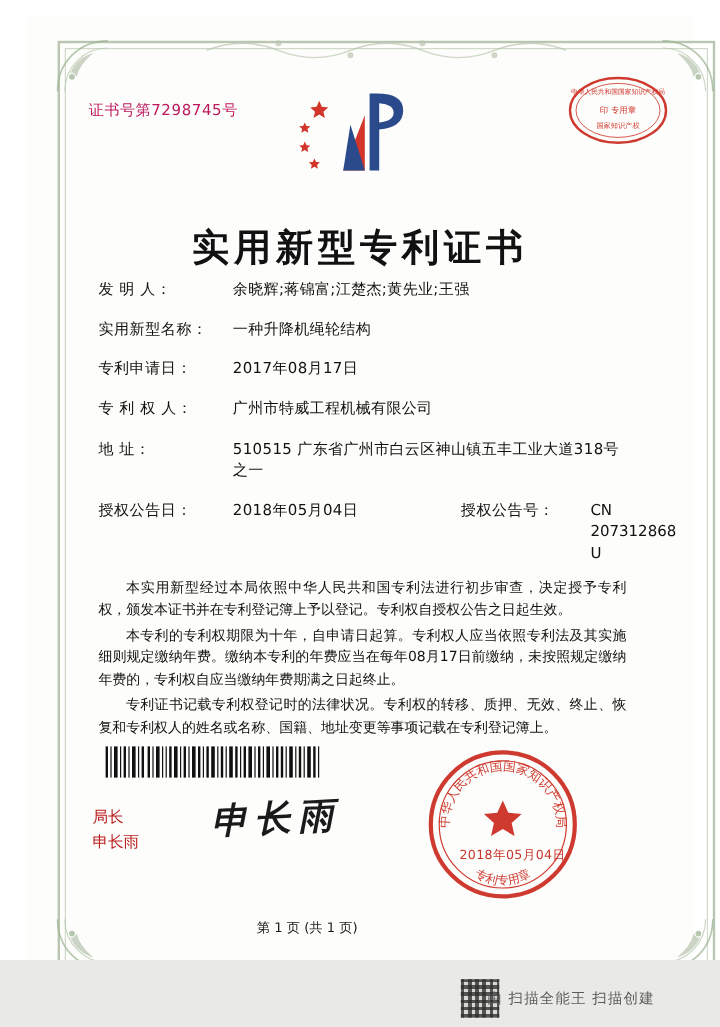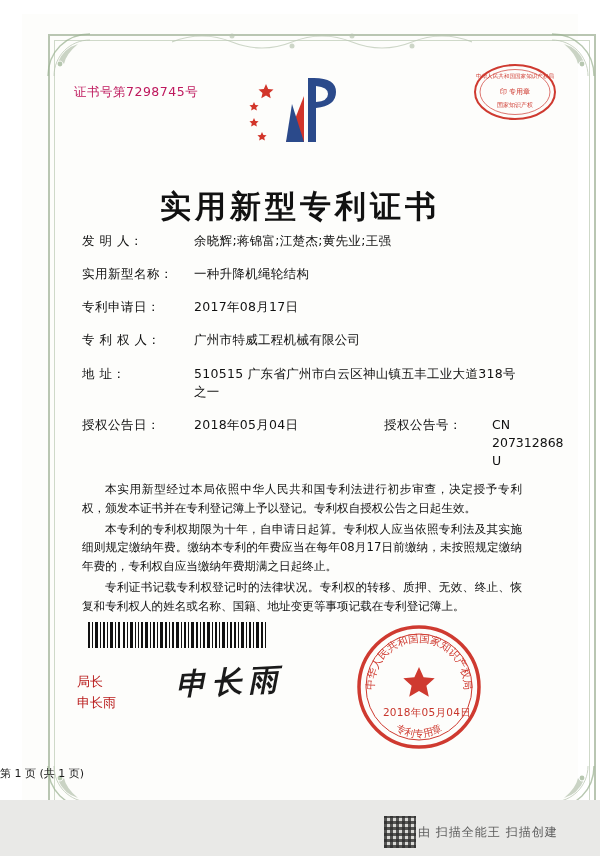--- a/index.html
+++ b/index.html
@@ -217,20 +217,21 @@
     font-size: 10.5px;
     color: #c8362c;
     letter-spacing: .3px;
   }
 
   .page-no {
     position: absolute;
     left: 0;
     top: 766px;
     width: 512px;
+    text-align: center;
     font-size: 11px;
     color: #1a1a1a;
   }
 
   
   .footer {
     position: absolute;
     left: 0;
     bottom: 0;
     width: 600px;
@@ -244,21 +245,21 @@
     width: 32px;
     height: 32px;
     background:
       repeating-linear-gradient(90deg,#333 0 3px,#e9e9e7 3px 6px),
       repeating-linear-gradient(0deg,#333 0 3px,#e9e9e7 3px 6px);
     background-blend-mode: multiply;
     opacity: .8;
   }
   .footer-text {
     position: absolute;
-    left: 418px;
+    left: 406px;
     top: 824px;
     font-size: 12px;
     color: #5b5b5b;
     letter-spacing: 1px;
   }
 </style>
 </head>
 <body>
 
 <div class="page">

